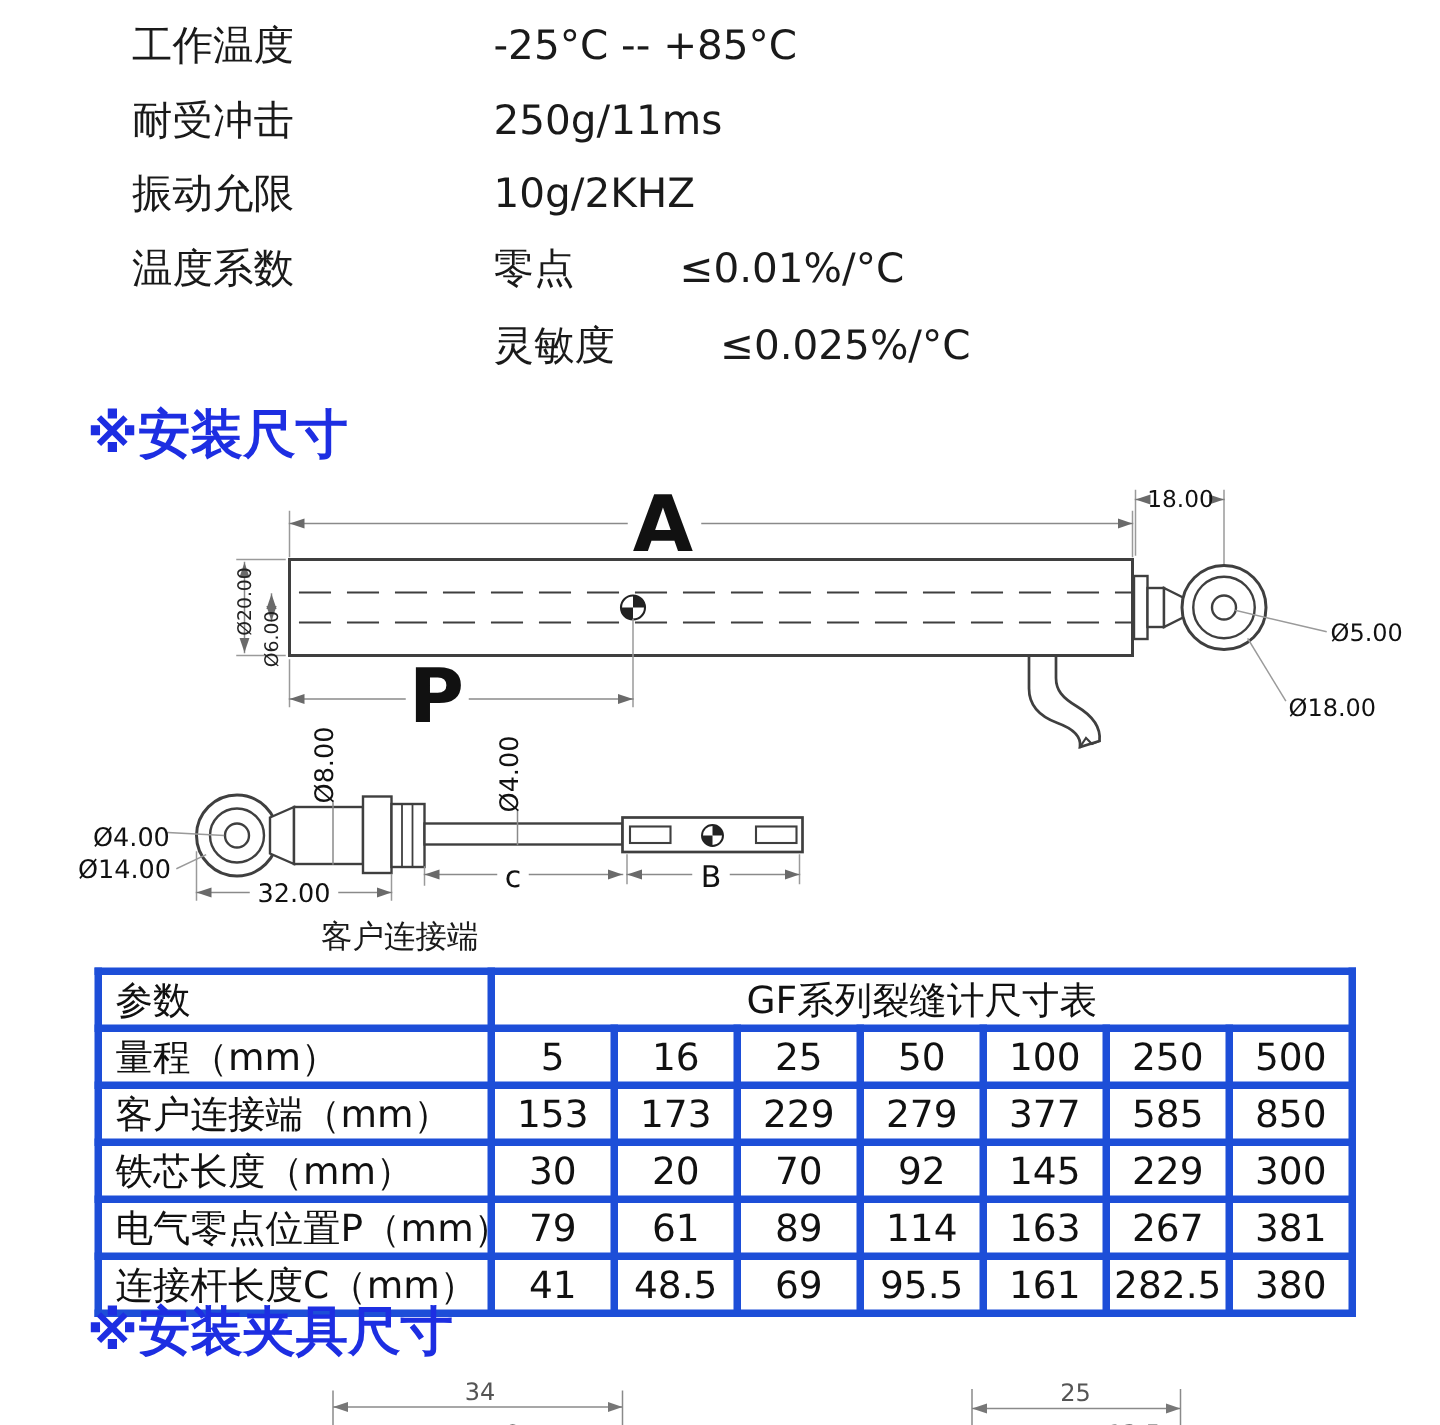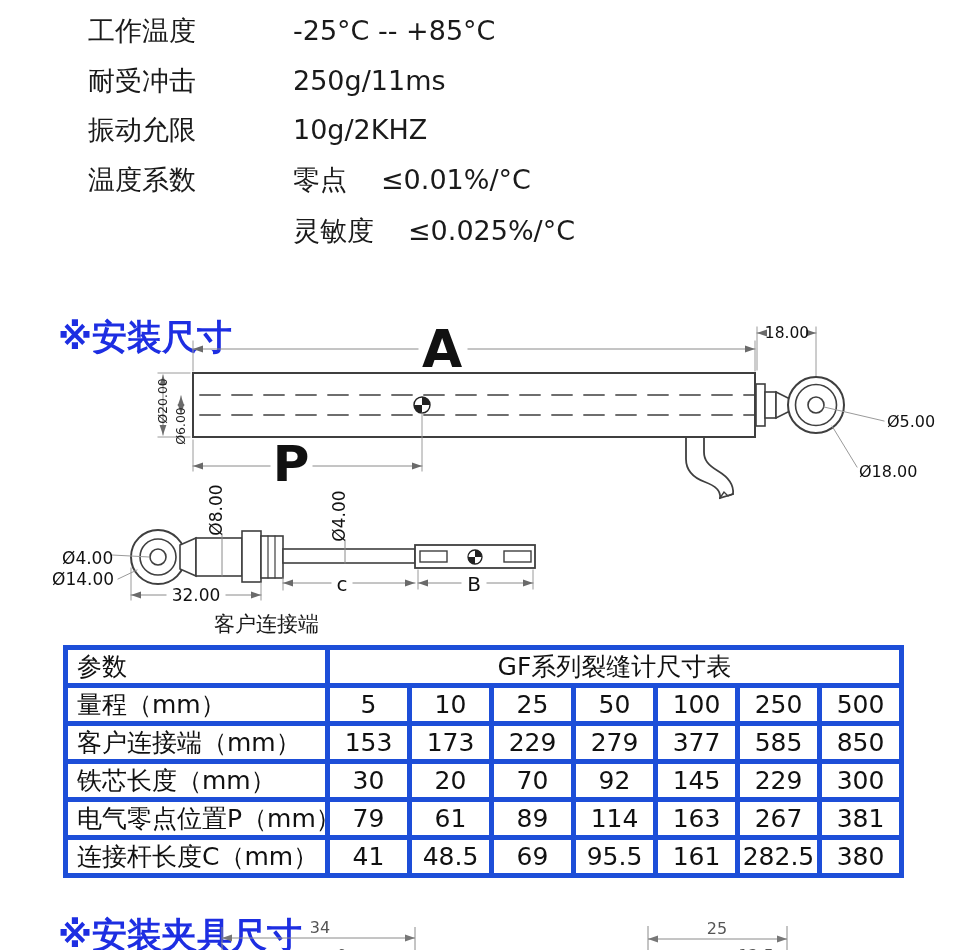--- a/index.html
+++ b/index.html
@@ -1,23 +1,23 @@
 <!DOCTYPE html>
 <html><head>
 <meta charset="utf-8">
 <style>
   html,body{margin:0;padding:0;background:#ffffff;}
   .page{position:relative;width:960px;height:950px;background:#fff;overflow:hidden;
         font-family:"DejaVu Sans","Liberation Sans",sans-serif;color:#1a1a1a;}
   
-  .spec-row{position:absolute;left:88px;display:flex;font-size:27px;line-height:34px;white-space:nowrap;}
+  .spec-row{position:absolute;left:88px;display:flex;font-size:27px;line-height:34px;white-space:nowrap;gap:36px;}
   .spec-label{display:inline-block;width:205px;}
   .spec-sub{display:inline-block;margin-right:34px;}
   
-  .heading{position:absolute;left:58px;font-size:35px;font-weight:700;color:#1d2ee2;white-space:nowrap;margin-top:48px;}
+  .heading{position:absolute;left:58px;font-size:35px;font-weight:700;color:#1d2ee2;white-space:nowrap;}
   
   table.dims{position:absolute;left:63px;top:645px;width:837px;border-collapse:collapse;table-layout:fixed;
              font-size:25px;color:#111;}
   table.dims td{border:5px solid #1d4ed8;height:33px;padding:0;vertical-align:middle;background:#fff;}
   table.dims td.lbl{text-align:left;padding-left:9px;white-space:nowrap;}
   table.dims td.val{text-align:center;}
   table.dims td.ttl{text-align:center;}
   svg{position:absolute;left:0;}
   svg text{font-family:"DejaVu Sans","Liberation Sans",sans-serif;}
 </style>
@@ -176,21 +176,21 @@
         <col span="7" style="width:82px">
       </colgroup>
     <tbody>
         <tr style="height:35px">
       <td class="lbl">参数</td>
       <td class="ttl" colspan="7">GF系列裂缝计尺寸表</td>
     </tr>
     <tr>
       <td class="lbl">量程（mm）</td>
       <td class="val">5</td>
-      <td class="val">10</td>
+      <td class="val">16</td>
       <td class="val">25</td>
       <td class="val">50</td>
       <td class="val">100</td>
       <td class="val">250</td>
       <td class="val">500</td>
     </tr>
     <tr>
       <td class="lbl">客户连接端（mm）</td>
       <td class="val">153</td>
       <td class="val">173</td>

